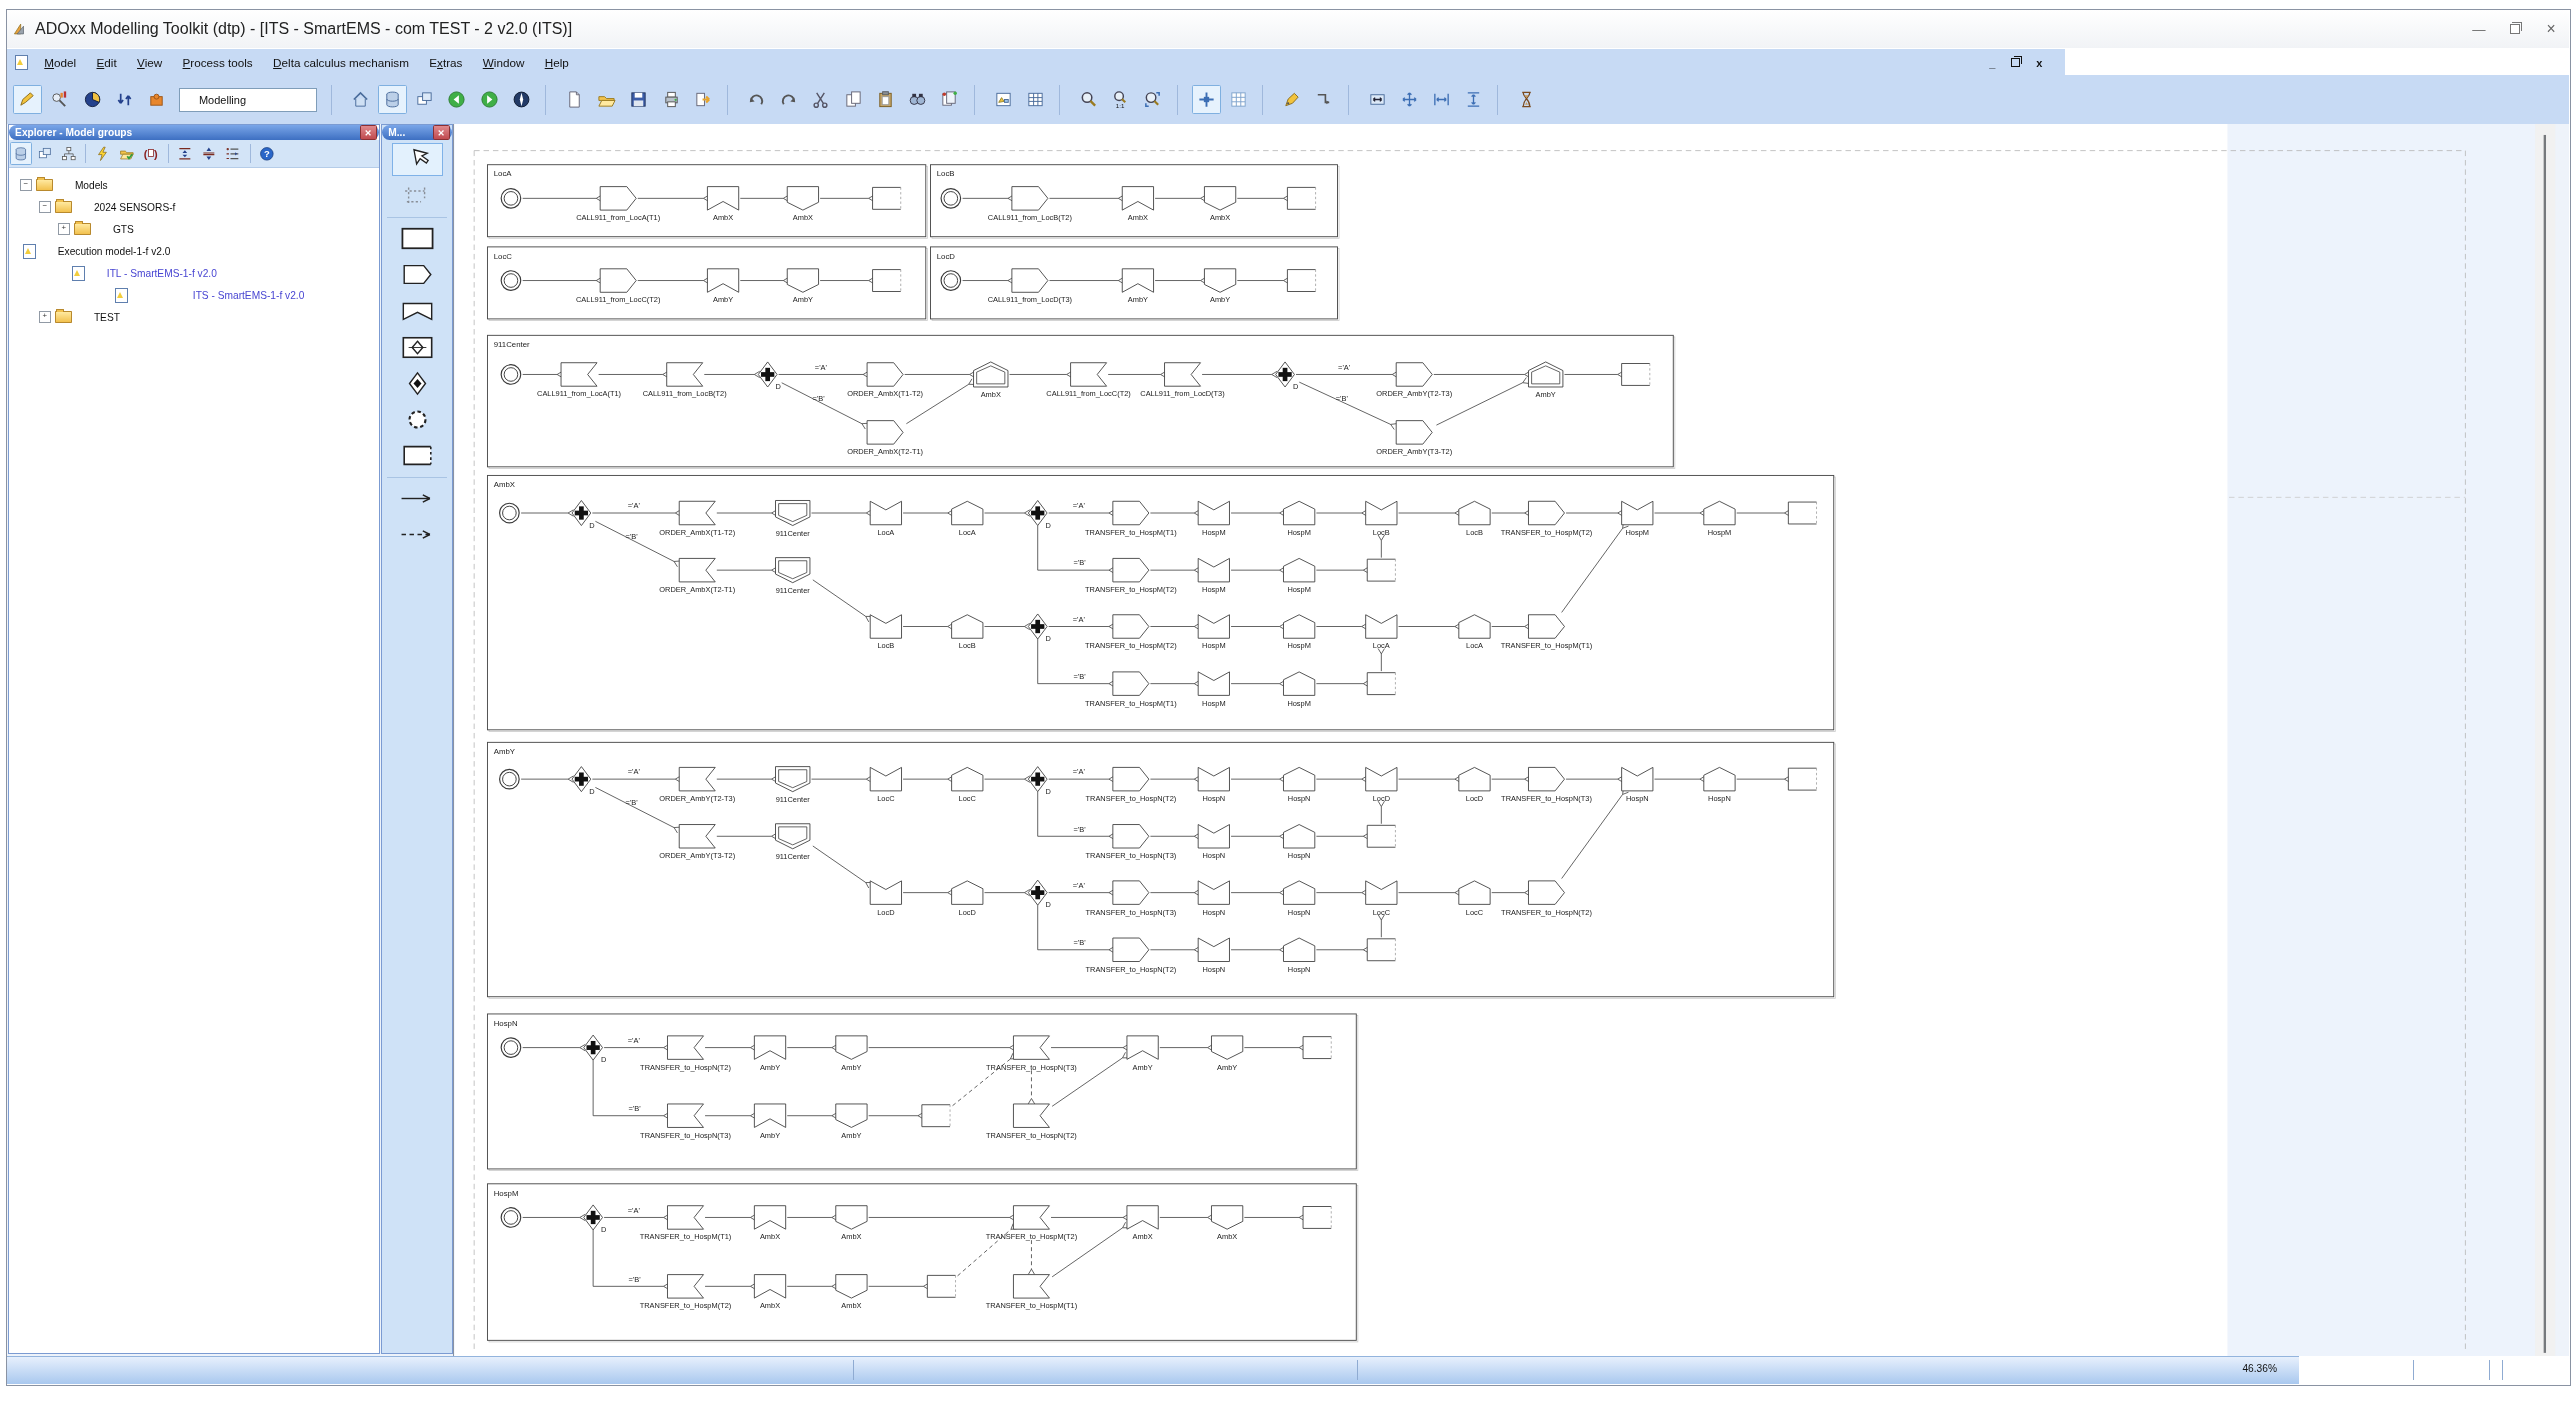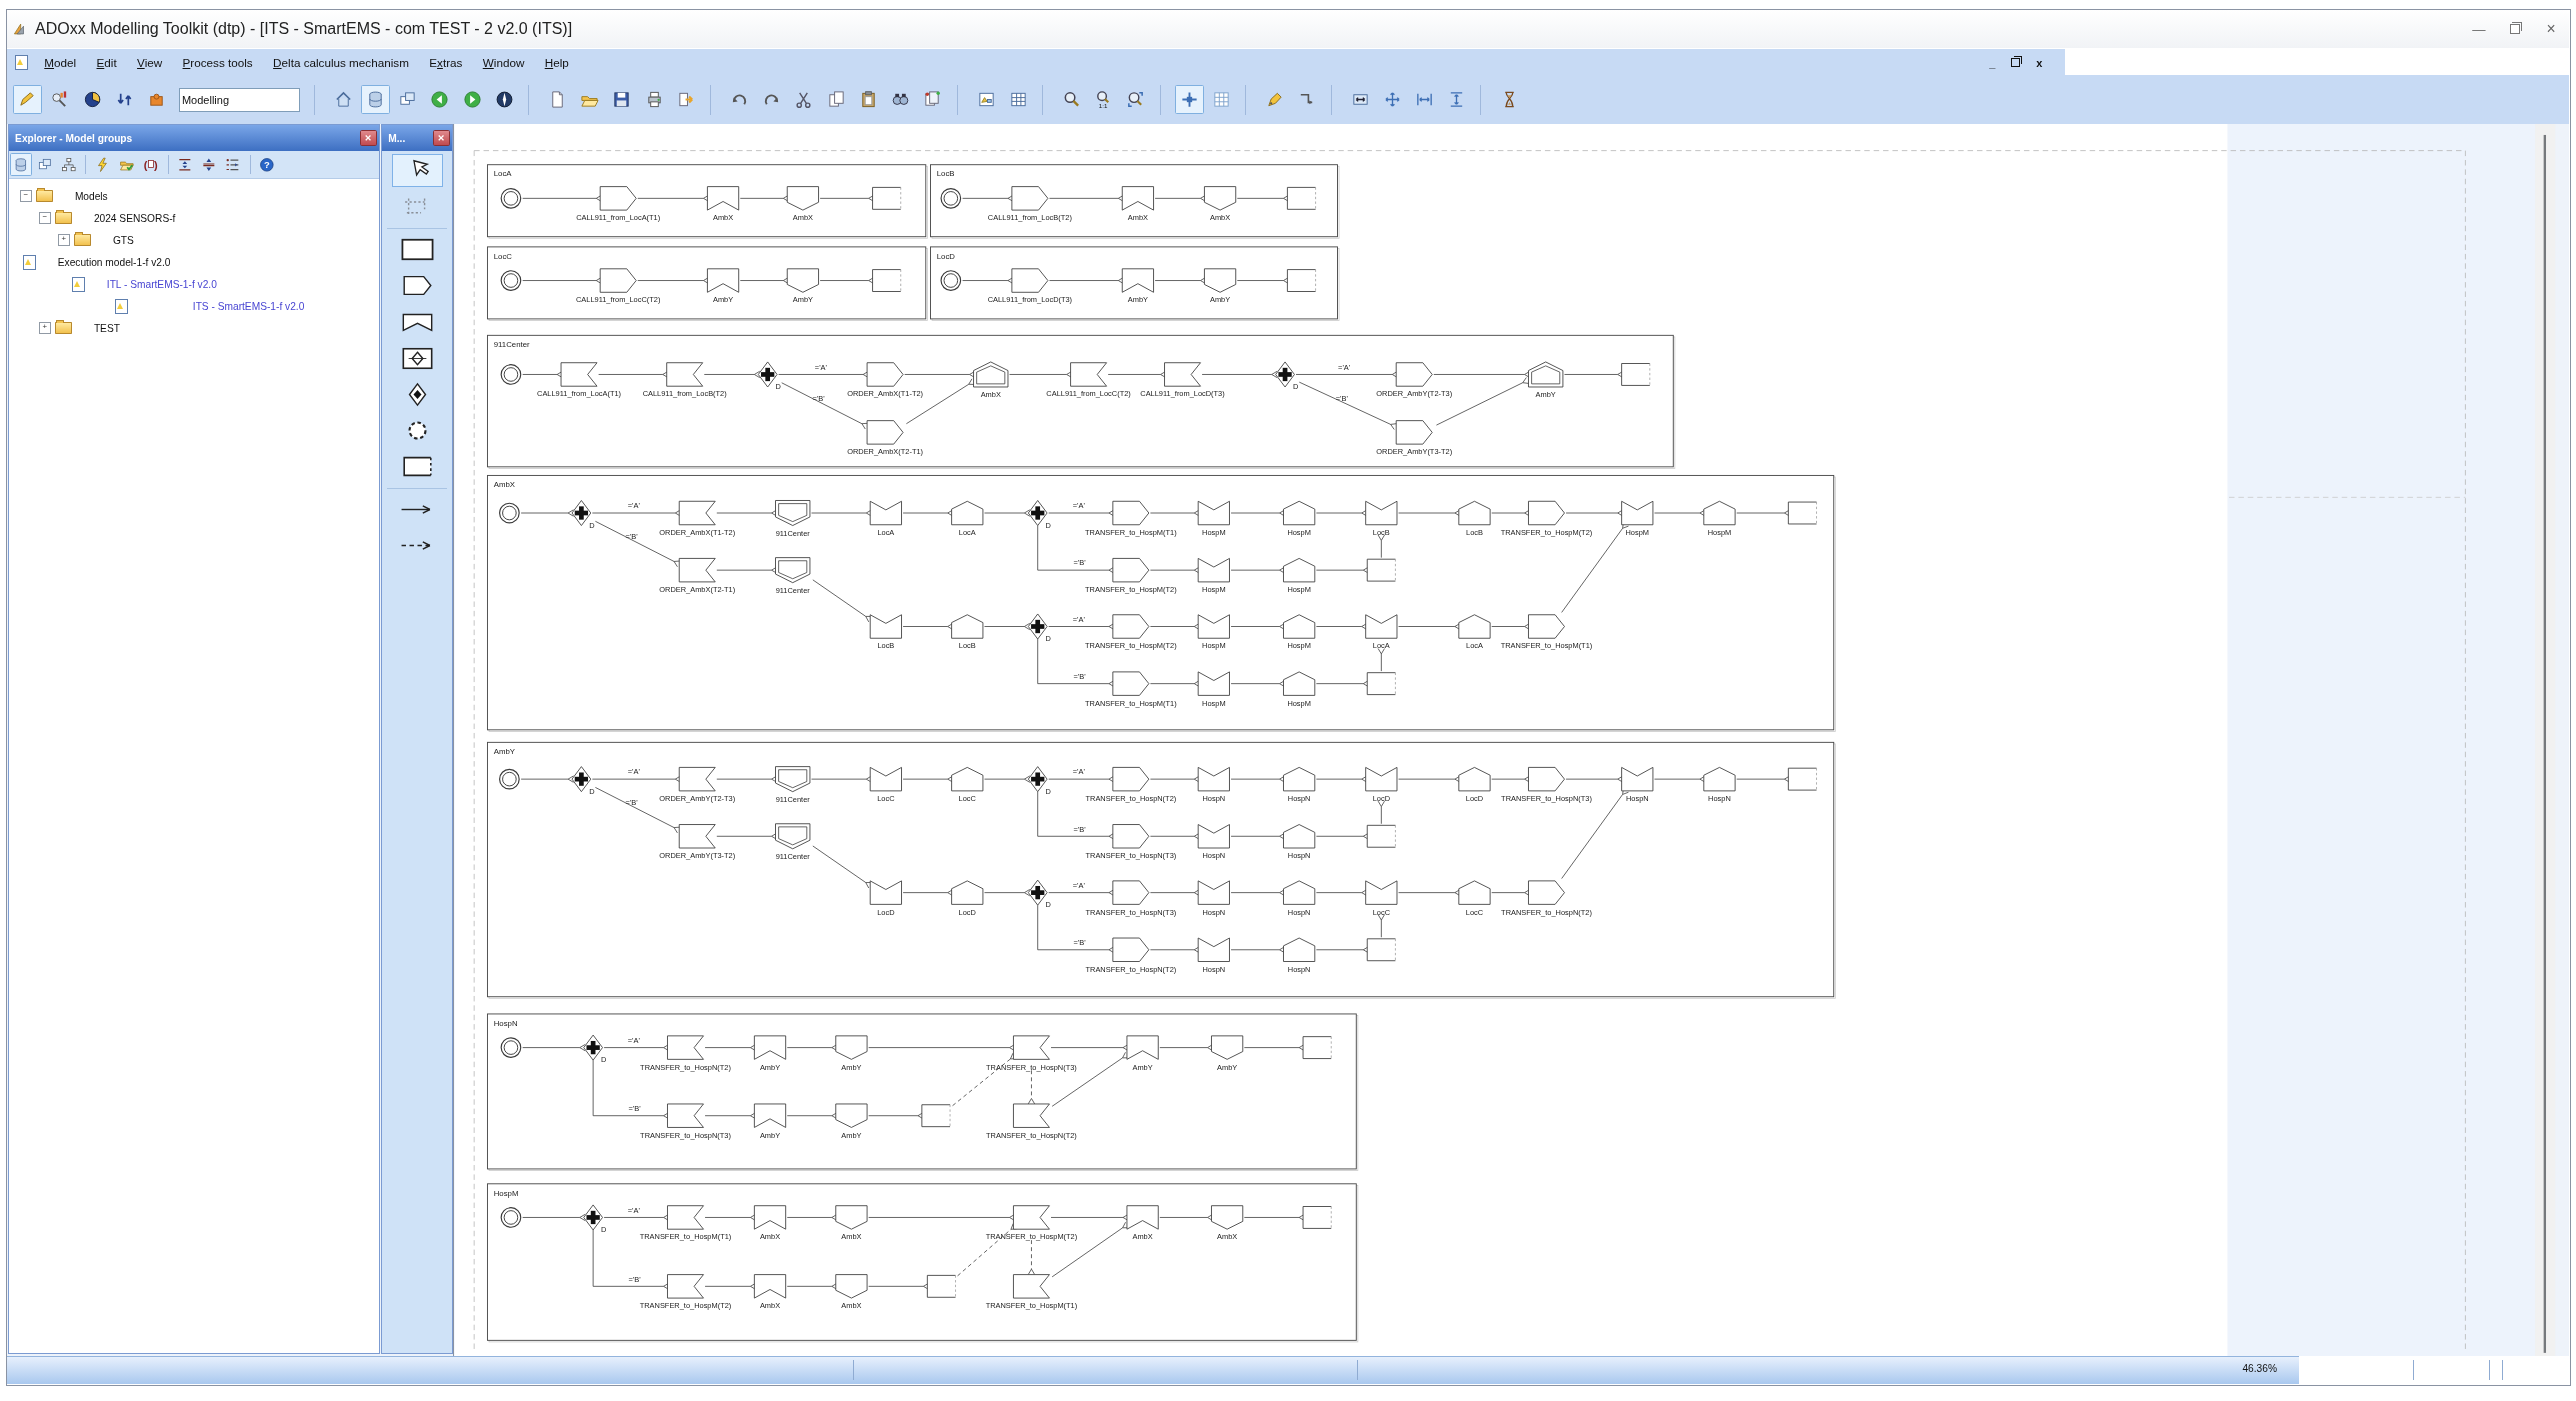--- a/index.html
+++ b/index.html
@@ -21,26 +21,26 @@
   .mdibtn{width:23.5px;height:17px;display:flex;align-items:center;justify-content:center;font-weight:bold;color:#111;font-size:11px;}
   .mdibox{width:7px;height:6.3px;border:1.3px solid #111;background:transparent;position:relative;}
   .mdibox:before{content:"";position:absolute;left:1.6px;top:-3.1px;width:7px;height:6.3px;border:1.3px solid #111;border-bottom:none;border-left:none;}
   
   #toolbar{left:7px;top:75px;width:2562px;height:49px;background:#c7daf4;display:flex;align-items:center;}
   .tbgroup{display:flex;align-items:center;margin-left:4.7px;}
   .tbsep{width:0.8px;height:30px;background:#9fb8dc;margin:0 7.8px;}
   .tbbtn{width:27px;height:27px;margin:0 1.6px;display:flex;align-items:center;justify-content:center;border:0.8px solid transparent;border-radius:1.6px;}
   .tbbtn.active{background:#e6f2fd;border:0.8px solid #7fb0e0;}
   .tbbtn svg{width:19px;height:19px;}
-  #combo{width:117px;height:22px;background:#fff;border:0.8px solid #7f9db9;font-size:11px;color:#111;display:flex;align-items:center;padding-left:2px;margin:0 6.3px;}
+  #combo{width:117px;height:22px;background:#fff;border:0.8px solid #7f9db9;font-size:11px;color:#111;display:flex;align-items:center;padding-left:19px;margin:0 6.3px;}
   
   #workarea{left:7px;top:124px;width:2562px;height:1232px;background:#eef3fa;}
   
   #explorer{left:7.8px;top:124px;width:370px;height:1228px;background:#fff;border:0.8px solid #7b9bd2;}
-  .paneltitle{height:26px;background:linear-gradient(#7aa6e8,#3d6fc2);color:#fff;font-weight:bold;font-size:10.2px;display:flex;align-items:center;padding-left:6.3px;}
+  .paneltitle{height:15px;background:linear-gradient(#7aa6e8,#3d6fc2);color:#fff;font-weight:bold;font-size:10.2px;display:flex;align-items:center;padding-left:6.3px;border-radius:8px;}
   .closebtn{margin-left:auto;margin-right:2.3px;width:15px;height:13.3px;background:linear-gradient(#e0898d,#c04a4f);border:0.8px solid #8a2f33;border-radius:1.6px;color:#fff;font-size:8.6px;font-weight:bold;display:flex;align-items:center;justify-content:center;}
   #exptools{height:27px;background:#d3e4f7;display:flex;align-items:center;border-bottom:0.8px solid #b5cce8;}
   #exptools .tbbtn{width:20.4px;height:20.4px;margin:0 0.8px;}
   #exptools .tbbtn svg{width:15.7px;height:15.7px;}
   #exptools .tbsep{height:19px;margin:0 4.7px;}
   #tree{padding-top:6.3px;font-size:10.2px;color:#111;}
   .trow{height:22px;display:flex;align-items:center;}
   .expbox{width:10.2px;height:10.2px;border:0.8px solid #919aa5;background:#fff;font-size:7.8px;line-height:8.6px;text-align:center;color:#333;margin-right:3.9px;flex:0 0 auto;}
   .tlabel{margin-left:22px;white-space:nowrap;}
   .folder{width:15px;height:10.2px;background:linear-gradient(#ffe9a0,#f2c14e);border:0.8px solid #b8892d;border-radius:0.8px;position:relative;flex:0 0 auto;}

